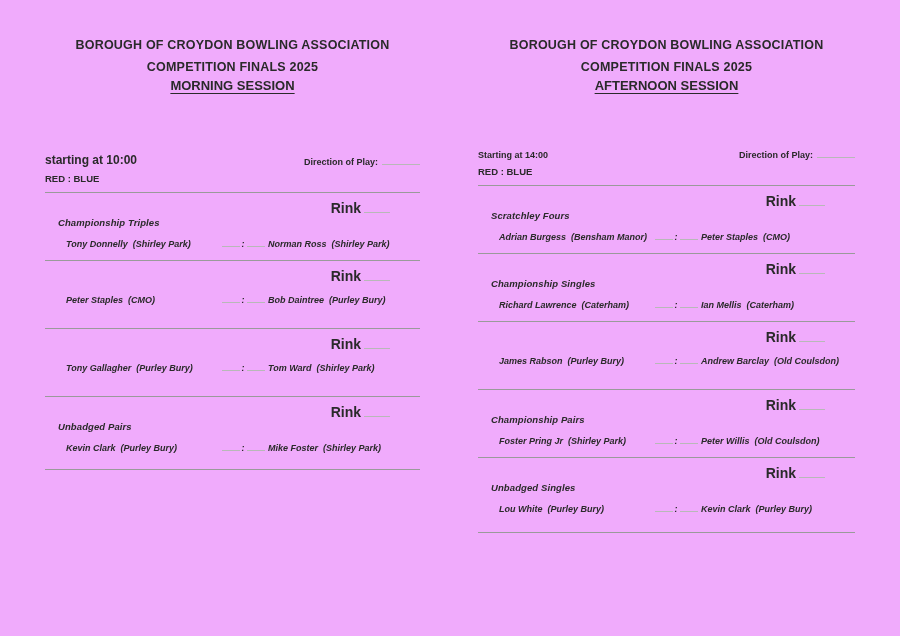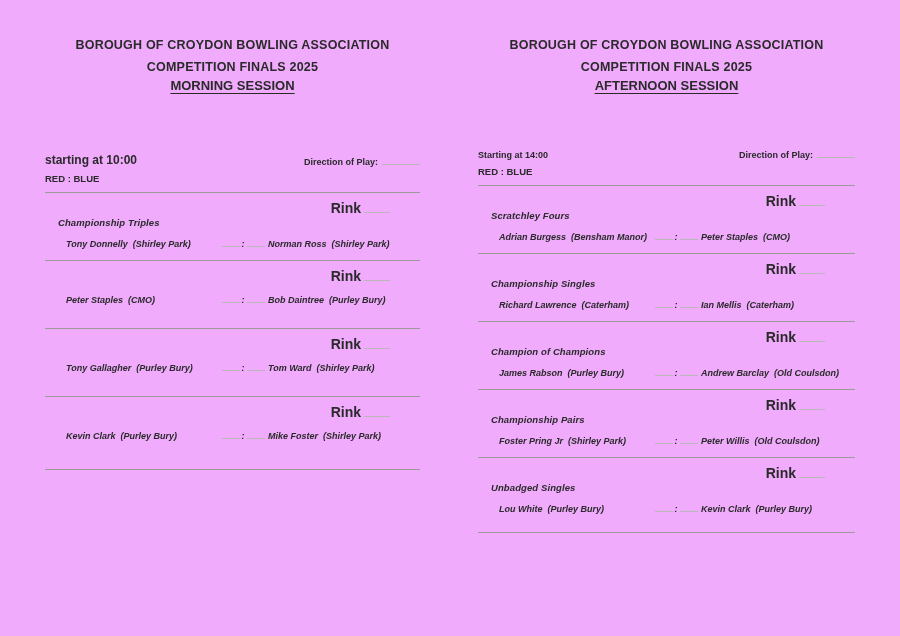--- a/index.html
+++ b/index.html
@@ -96,20 +96,21 @@
             <span class="fill-line score-line"></span>
             <span class="colon">:</span>
             <span class="fill-line score-line"></span>
           </span>
         <span class="player blue"><span>Tom Ward</span><span class="club">(Shirley Park)</span></span>
       </div>
     </div>
 
     <div class="match">
       <div class="rinkrow"><span>Rink</span><span class="fill-line rink-line"></span></div>
+      <div class="comp">Unbadged Pairs</div>
       <div class="players">
         <span class="player red"><span>Kevin Clark</span><span class="club">(Purley Bury)</span></span>
         <span class="score">
             <span class="fill-line score-line"></span>
             <span class="colon">:</span>
             <span class="fill-line score-line"></span>
           </span>
         <span class="player blue"><span>Mike Foster</span><span class="club">(Shirley Park)</span></span>
       </div>
     </div>
@@ -151,21 +152,20 @@
             <span class="fill-line score-line"></span>
             <span class="colon">:</span>
             <span class="fill-line score-line"></span>
           </span>
         <span class="player blue"><span>Ian Mellis</span><span class="club">(Caterham)</span></span>
       </div>
     </div>
 
     <div class="match">
       <div class="rinkrow"><span>Rink</span><span class="fill-line rink-line"></span></div>
-      <div class="comp">Champion of Champions</div>
       <div class="players">
         <span class="player red"><span>James Rabson</span><span class="club">(Purley Bury)</span></span>
         <span class="score">
             <span class="fill-line score-line"></span>
             <span class="colon">:</span>
             <span class="fill-line score-line"></span>
           </span>
         <span class="player blue"><span>Andrew Barclay</span><span class="club">(Old Coulsdon)</span></span>
       </div>
     </div>

